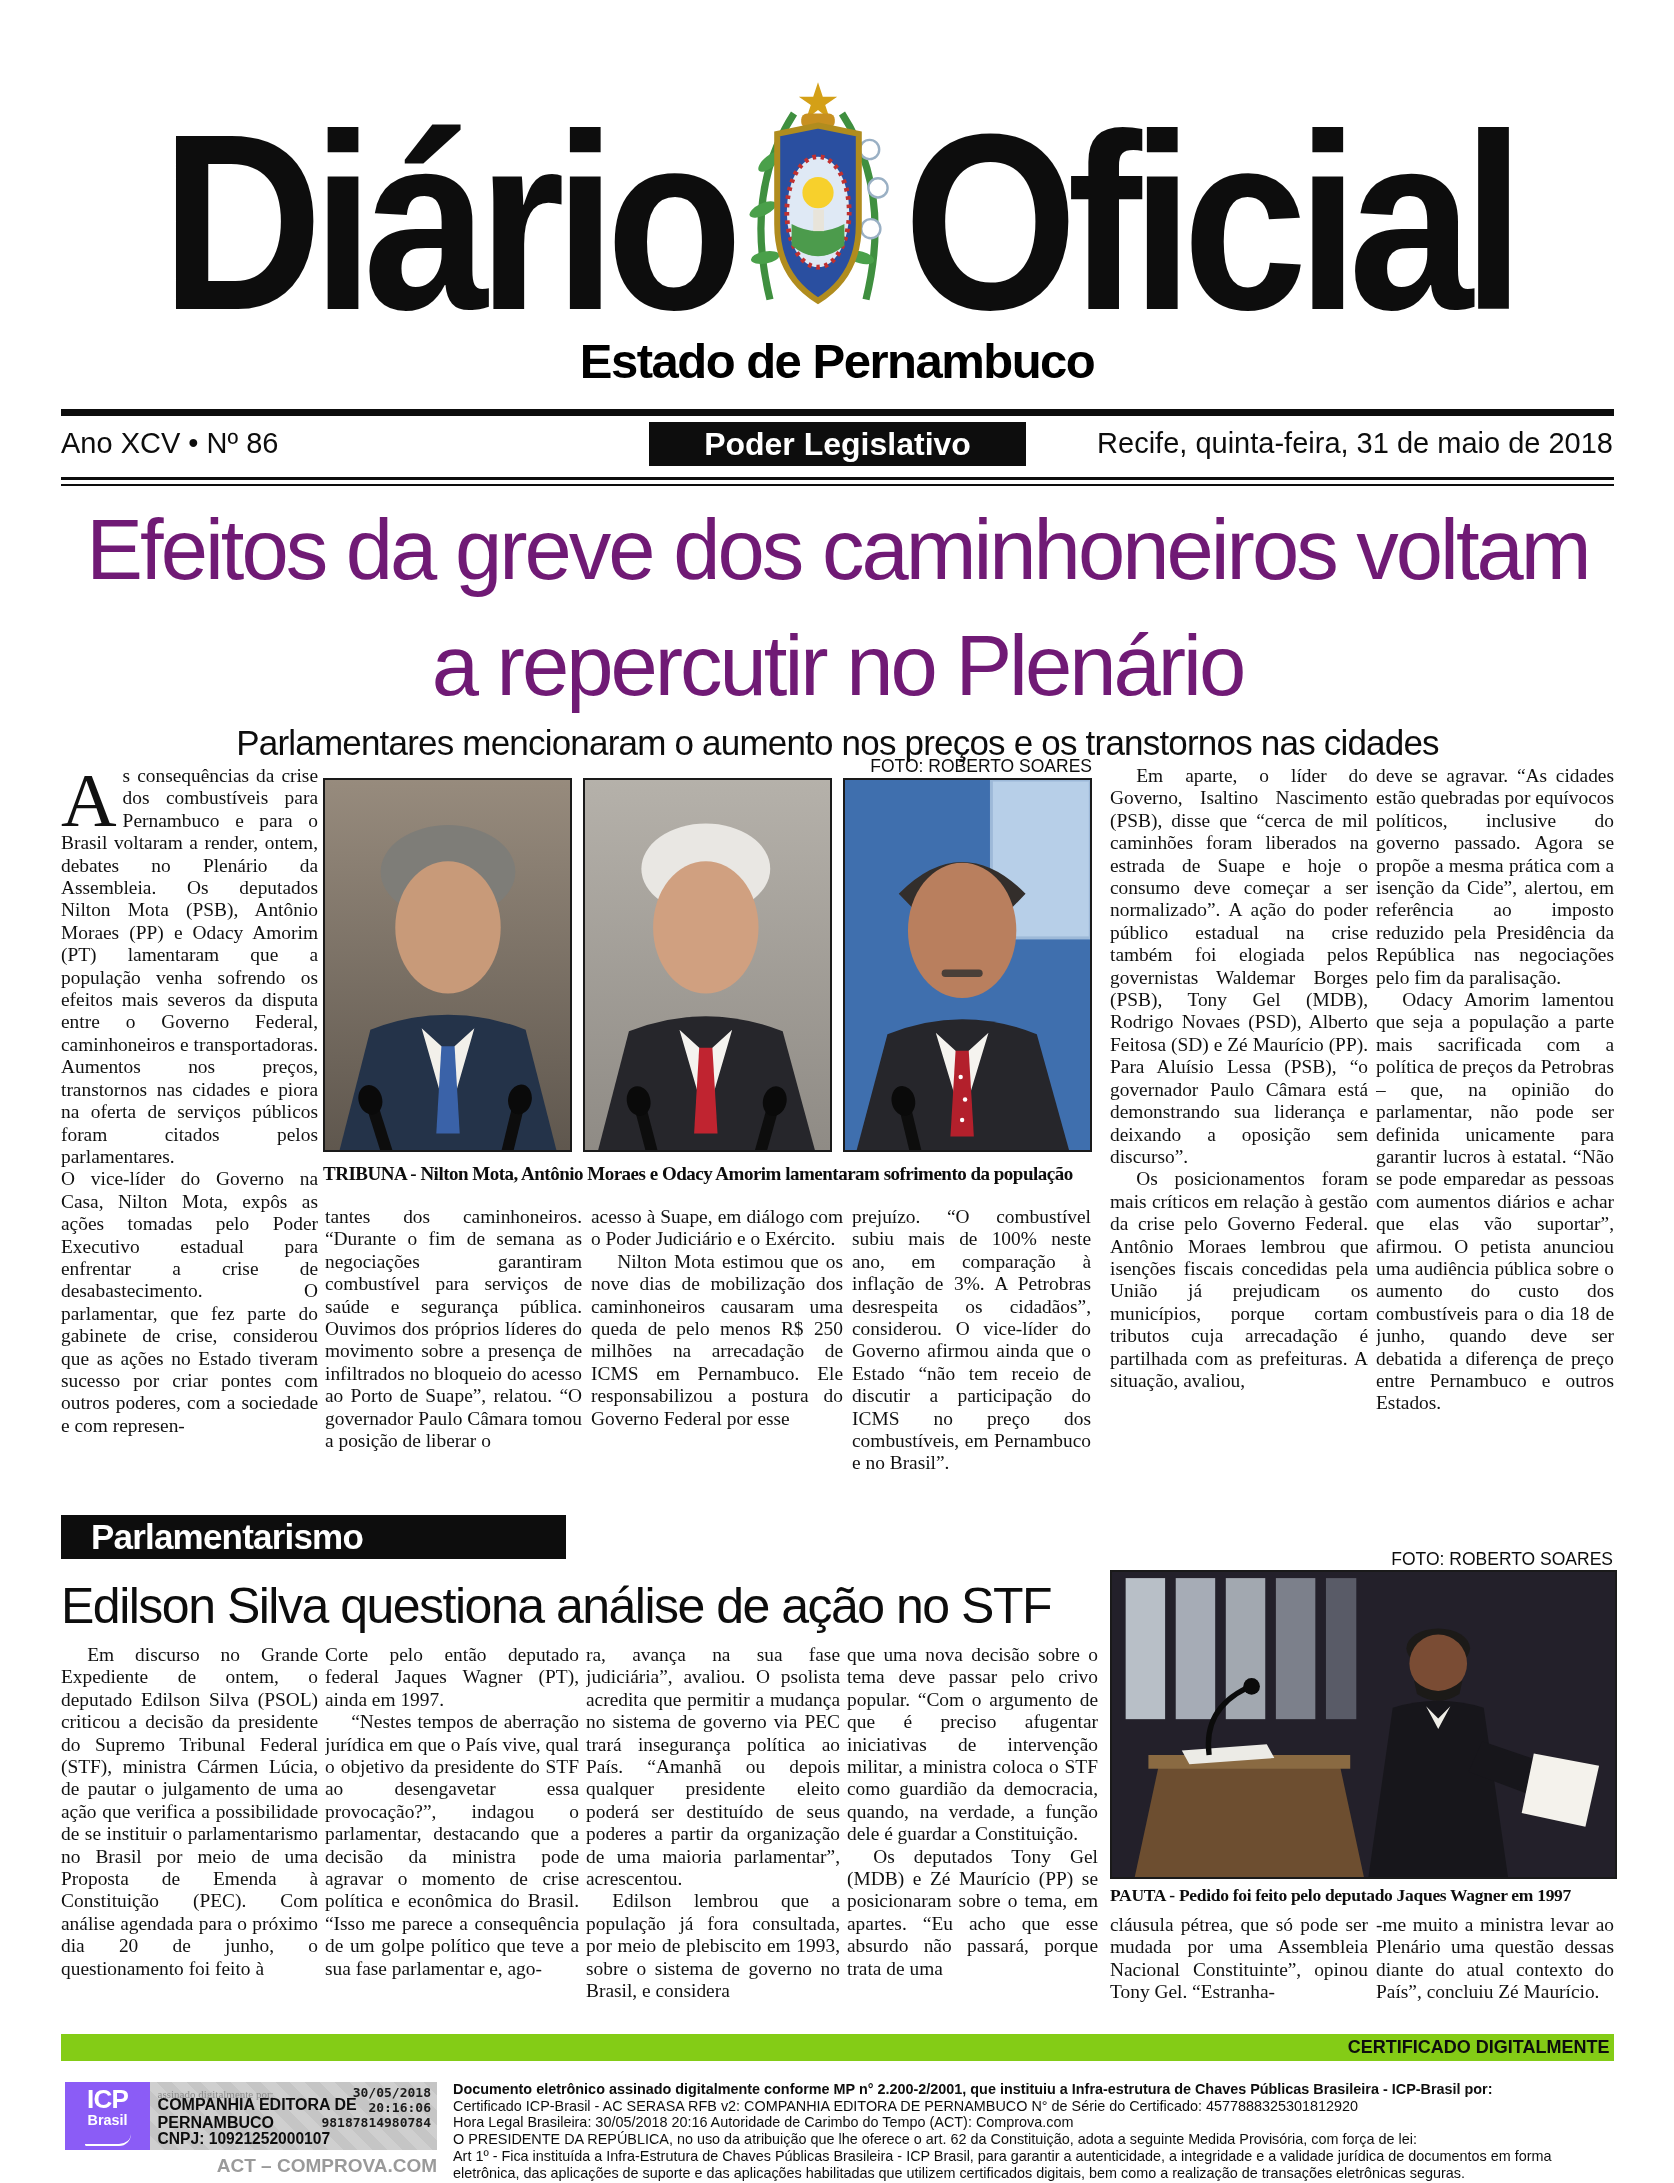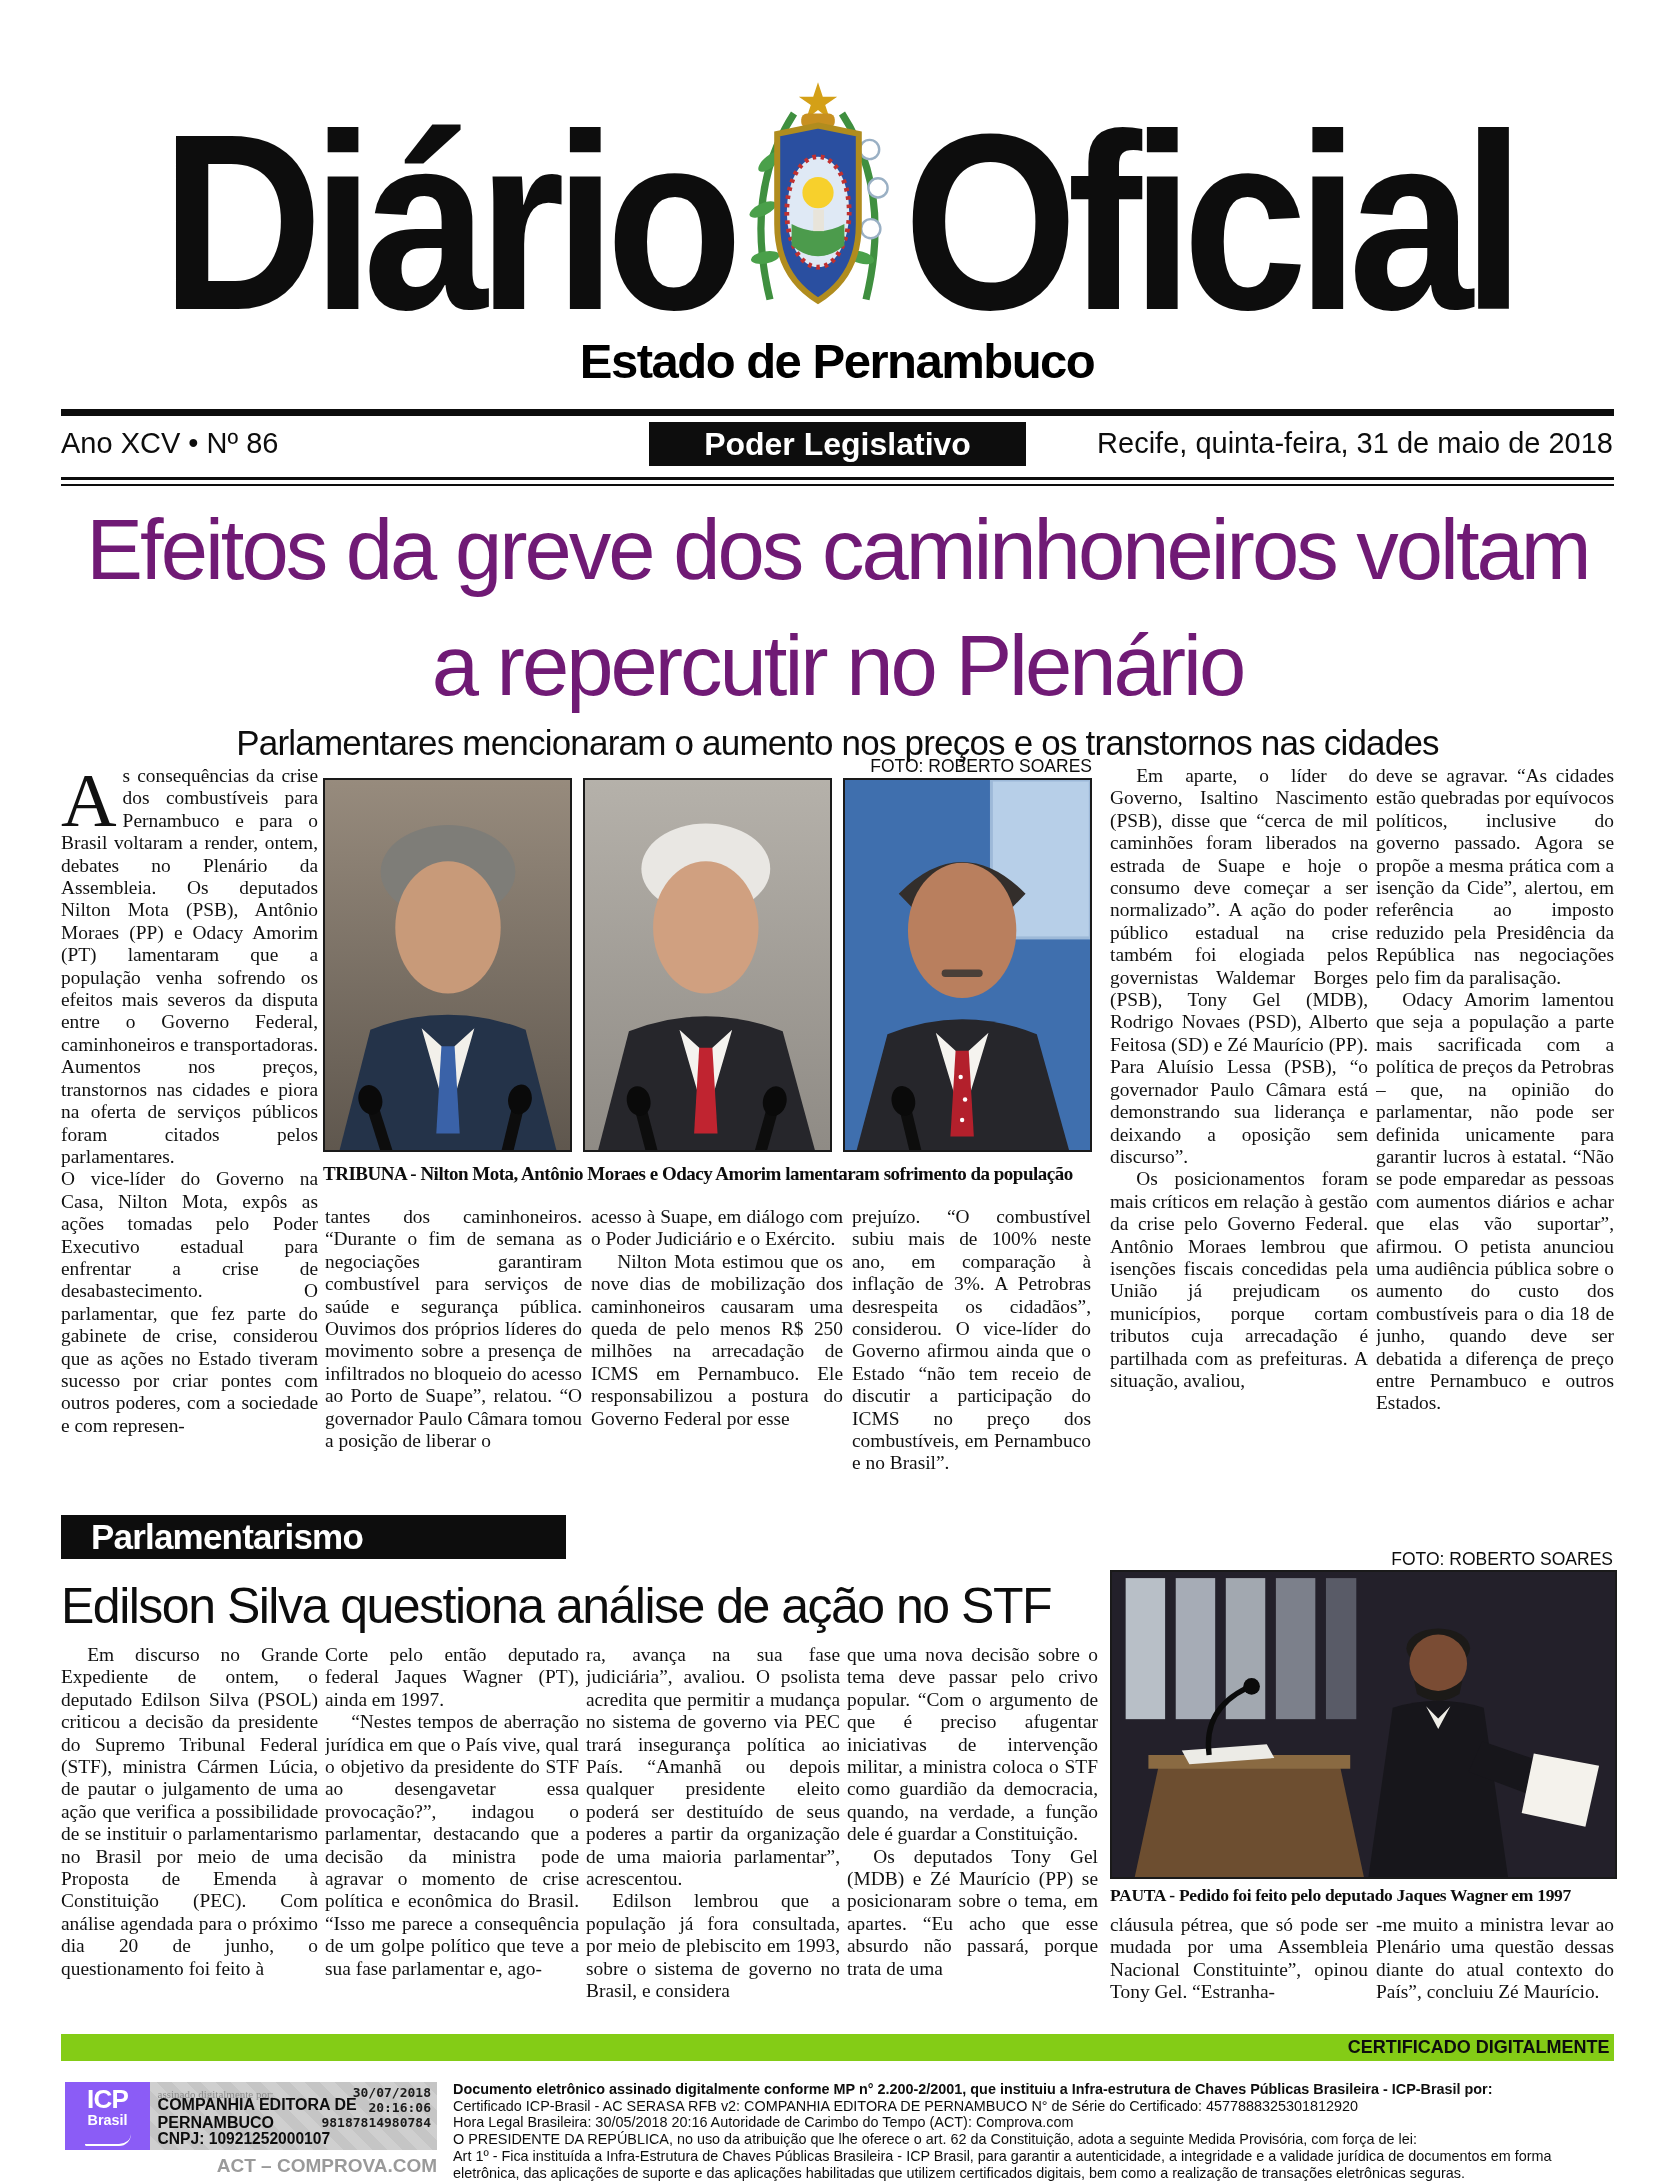--- a/index.html
+++ b/index.html
@@ -301,21 +301,21 @@
 
   <div class="sign-box">
     <div class="icp-logo">
       <span class="l1">ICP</span>
       <span class="l2">Brasil</span>
       <span class="squiggle"></span>
     </div>
     <div class="sign-area">
       <span class="sign-label">assinado digitalmente por:</span>
       <div class="sign-nums">
-        <div>30/07/2018</div>
+        <div>30/05/2018</div>
         <div>20:16:06</div>
         <div>98187814980784</div>
       </div>
       <div class="sign-company">COMPANHIA EDITORA DE PERNAMBUCO</div>
       <div class="sign-cnpj">CNPJ: 10921252000107</div>
     </div>
   </div>
   <div class="act-line">ACT – COMPROVA.COM</div>
 
   <div class="footer-text">

